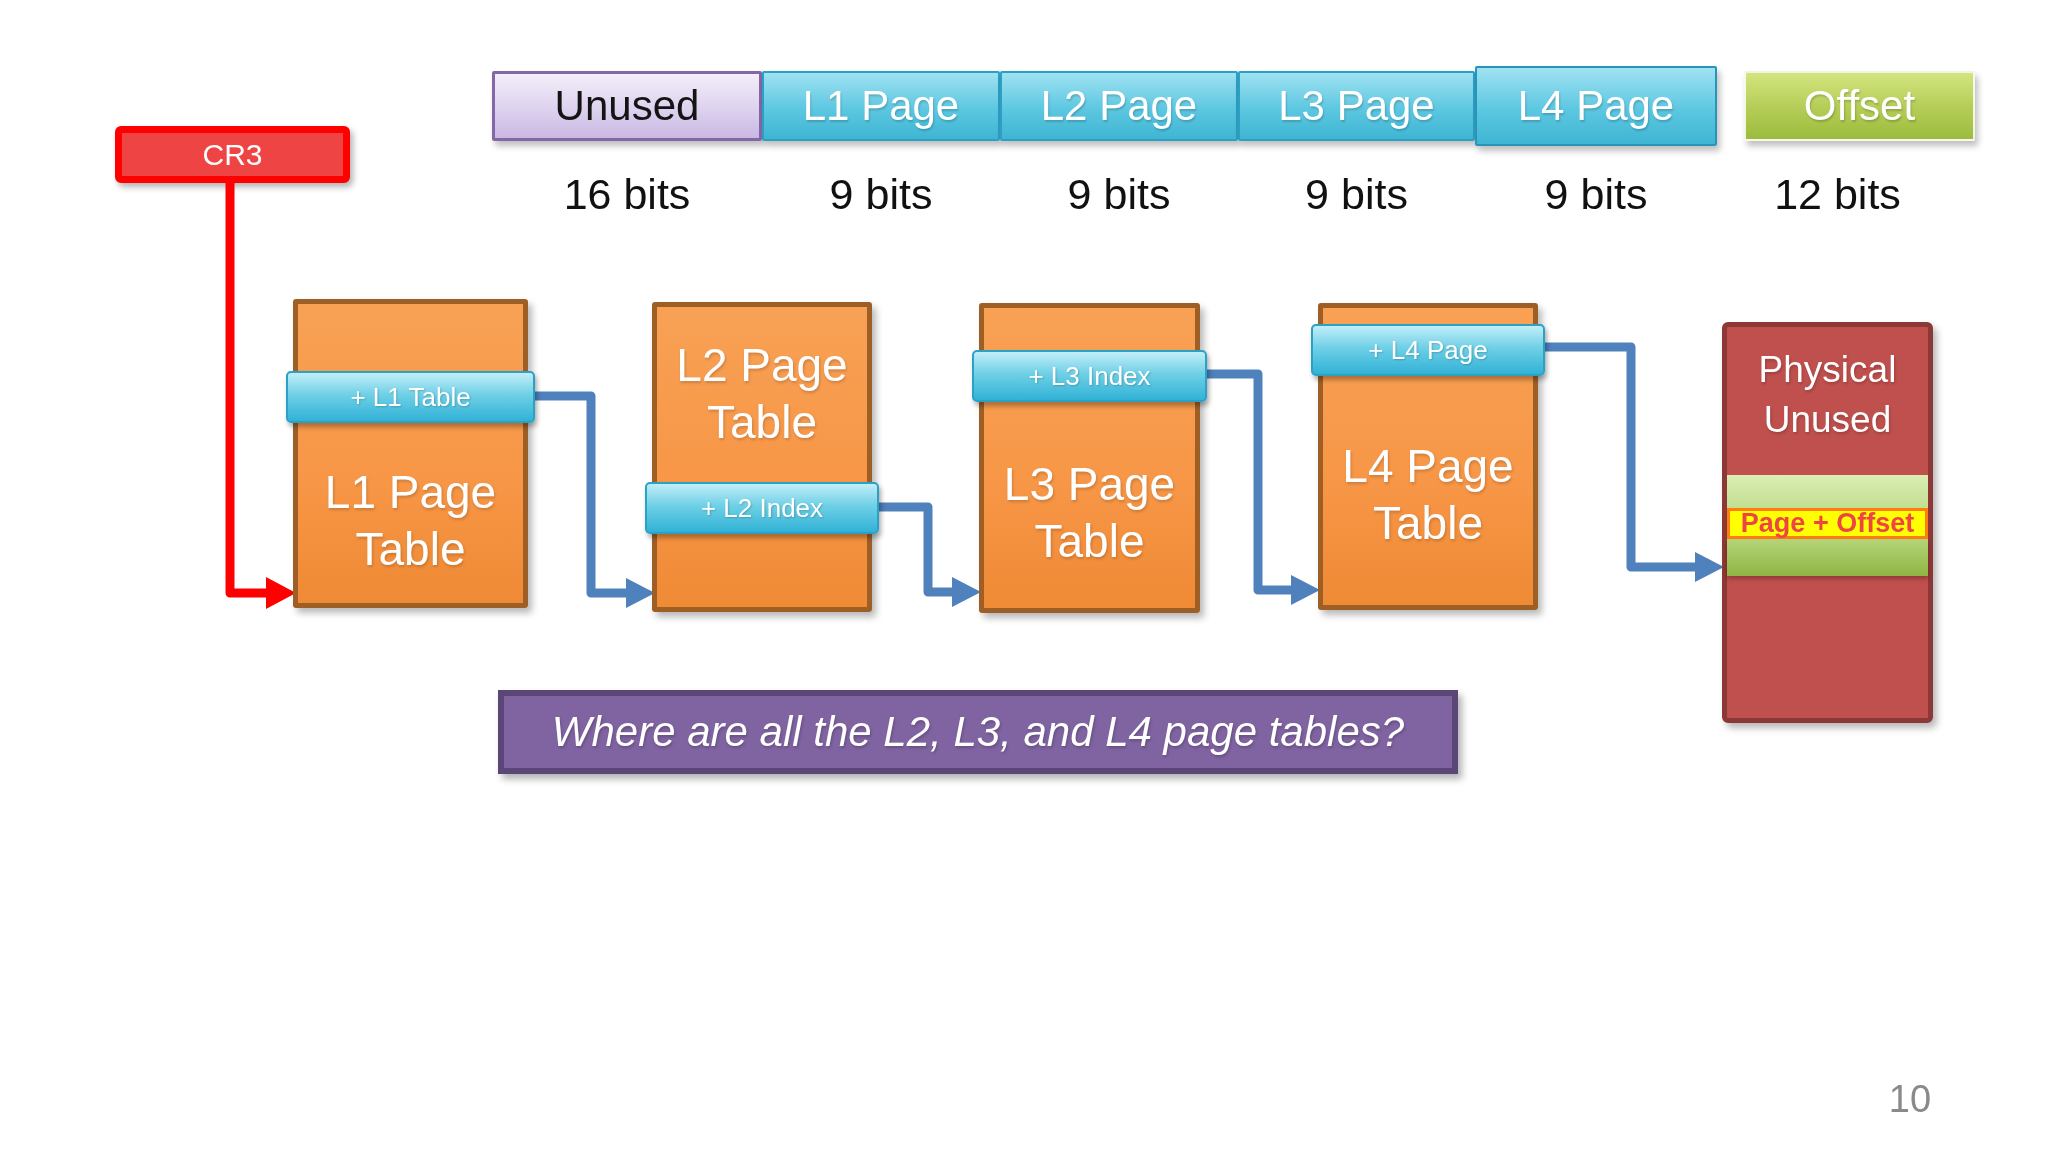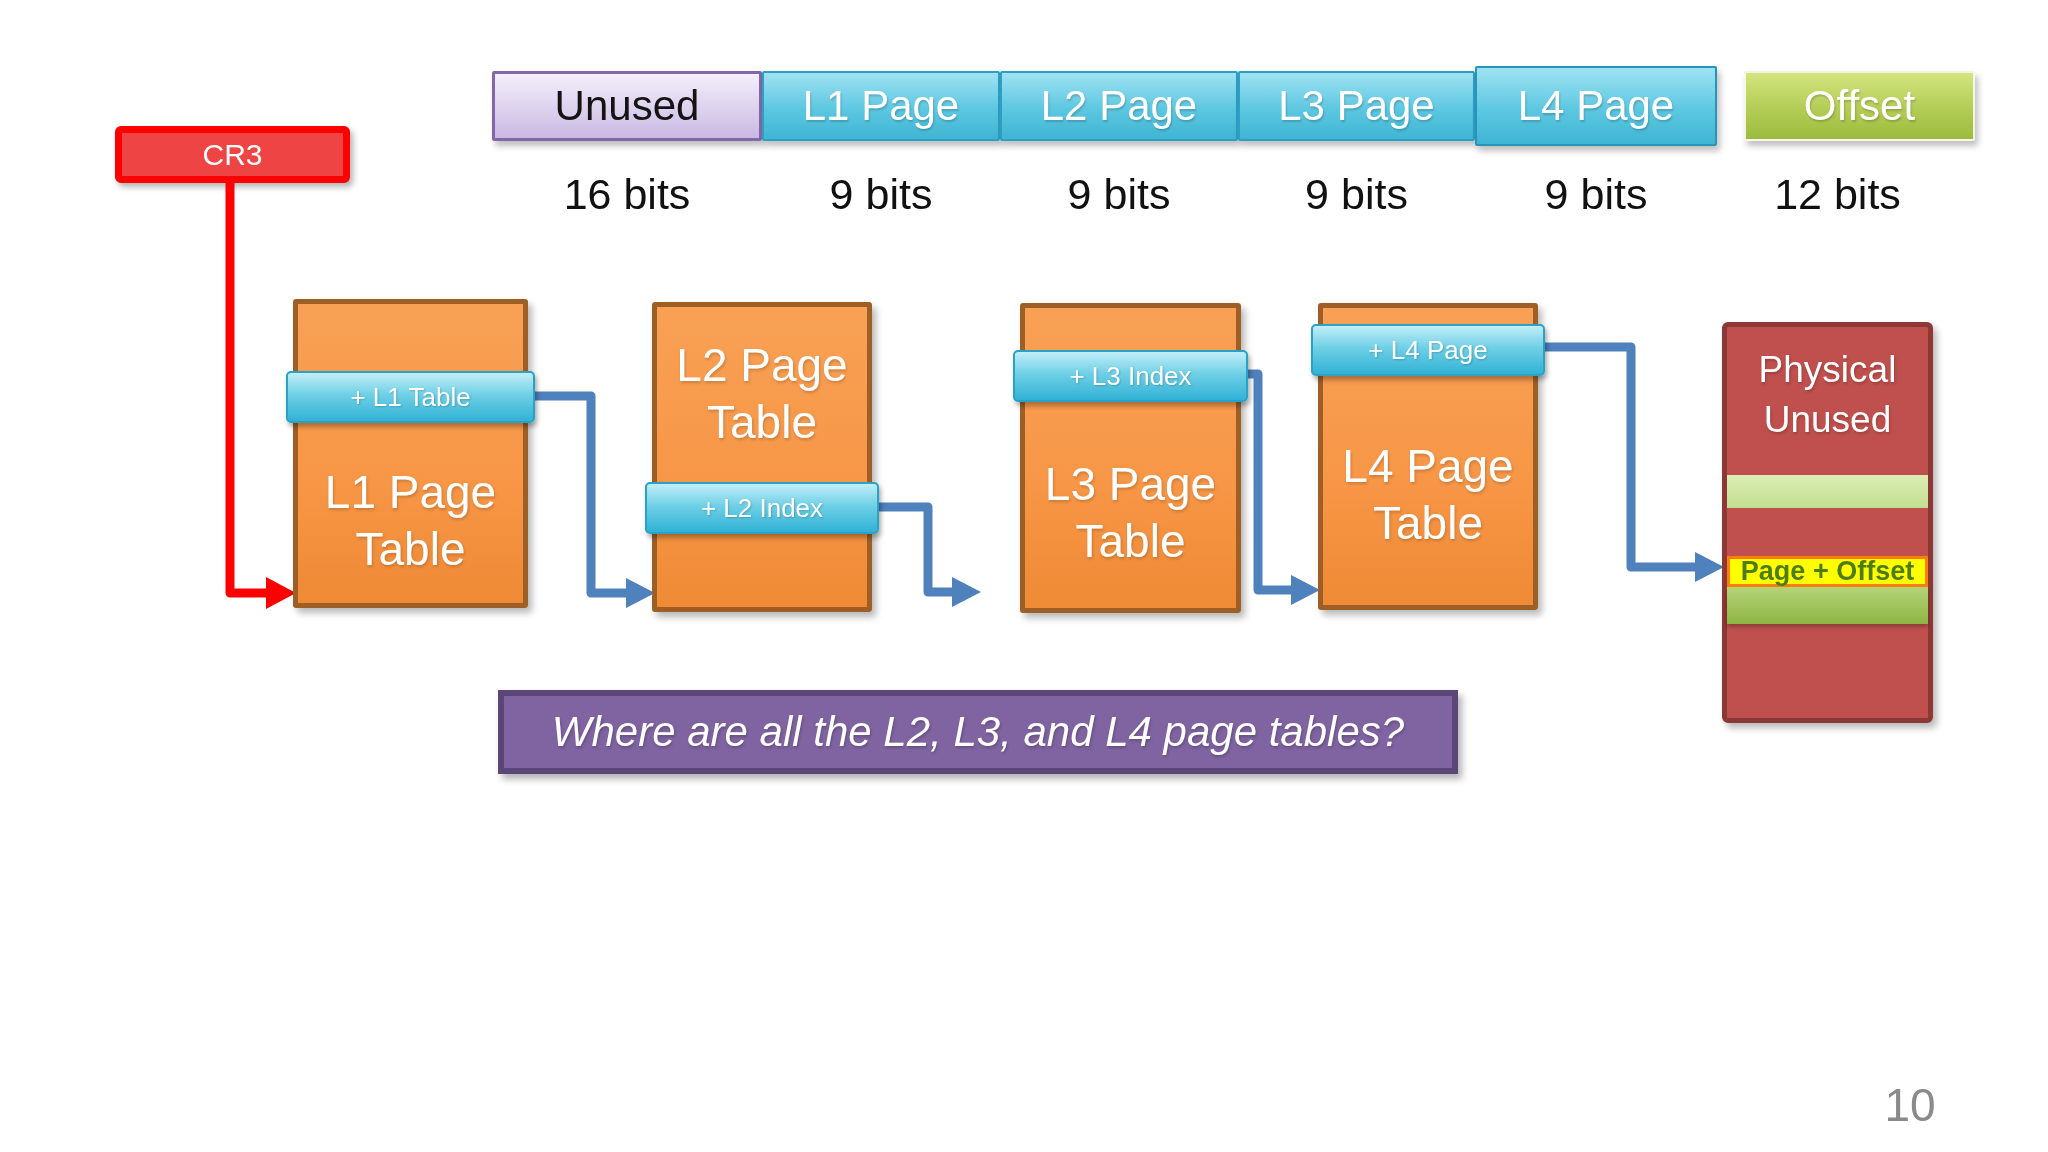--- a/index.html
+++ b/index.html
@@ -70,21 +70,21 @@
   .ptable{
     position:absolute;
     box-sizing:border-box;
     background:linear-gradient(#f8a155 0%, #f79646 60%, #ef8a35 100%);
     border:5px solid #9e5f27;
     border-radius:3px;
     box-shadow:4px 5px 7px rgba(0,0,0,0.28);
   }
   .t1{left:293px;top:299px;width:235px;height:309px;}
   .t2{left:652px;top:302px;width:220px;height:310px;}
-  .t3{left:1020px;top:303px;width:221px;height:310px;}
+  .t3{left:979px;top:303px;width:221px;height:310px;}
   .t4{left:1318px;top:303px;width:220px;height:307px;}
   .ptitle{
     position:absolute;left:0;width:100%;
     text-align:center;color:#ffffff;
     font-size:46px;line-height:57px;
     text-shadow:1px 2px 3px rgba(0,0,0,0.18);
   }
   .t1 .ptitle{top:160px;}
   .t2 .ptitle{top:30px;}
   .t3 .ptitle{top:148px;}
@@ -124,21 +124,21 @@
   .frame-band{position:absolute;left:0;top:148px;width:100%;}
   .band-green-top{
     height:33px;
     background:linear-gradient(#dcedb4 0%, #c2df90 100%);
   }
   .band-yellow{
     box-sizing:border-box;height:31px;
     background:#ffff00;
     border:3px solid #ff7d0e;
     display:flex;align-items:center;justify-content:center;
-    color:#4d7c0f;font-size:27px;font-weight:600;margin-top:48px;
+    color:#ef4444;font-size:27px;font-weight:600;
   }
   .band-green-bottom{
     height:37px;
     background:linear-gradient(#b5d478 0%, #8fb544 100%);
     box-shadow:0 3px 4px rgba(0,0,0,0.25);
   }
   
   .question{
     position:absolute;left:498px;top:690px;width:960px;height:84px;
     box-sizing:border-box;
@@ -147,21 +147,21 @@
     display:flex;align-items:center;justify-content:center;
     color:#ffffff;font-size:42px;font-style:italic;
     text-shadow:1px 2px 3px rgba(0,0,0,0.22);
     box-shadow:4px 5px 7px rgba(0,0,0,0.3);
   }
   
   .arrows{position:absolute;left:0;top:0;width:2048px;height:1152px;pointer-events:none;}
   .page-number{
     position:absolute;left:1860px;top:1078px;width:100px;
     text-align:center;
-    color:#8a8a8a;font-size:46px;
+    color:#8a8a8a;font-size:38px;
   }
 </style>
 </head>
 <body>
 
 <div class="slide">
 
   <div class="bar-seg seg-unused">
     <span>Unused</span>
   </div>

